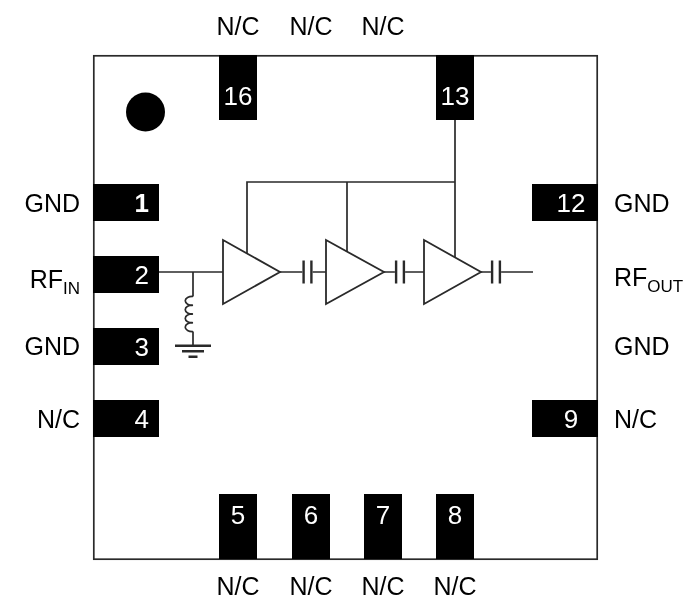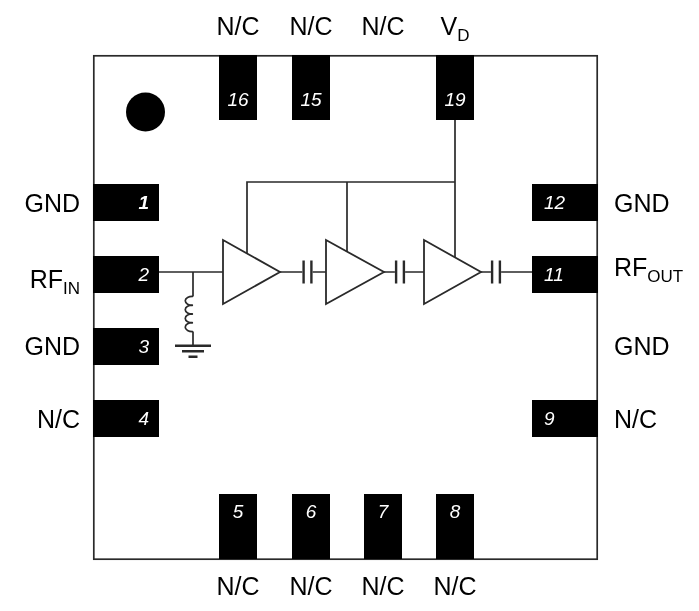--- a/index.html
+++ b/index.html
@@ -10,24 +10,24 @@
   .circuit-svg{position:absolute;left:0;top:0;z-index:1;}
   .wire{fill:none;stroke:var(--line,#2a2a2a);stroke-width:1.7;}
   .outline{fill:none;stroke:var(--line,#2a2a2a);stroke-width:1.7;}
   .amp{fill:#fff;stroke:var(--line,#2a2a2a);stroke-width:1.8;stroke-linejoin:miter;}
   .capbar{fill:none;stroke:var(--line,#2a2a2a);stroke-width:2.4;}
   .gndline{fill:none;stroke:var(--line,#2a2a2a);stroke-width:2.4;}
   .dot{fill:var(--pad,#000);}
 
   .pad{
     position:absolute;background:var(--pad,#000);z-index:2;display:flex;
-    color:var(--pinnum,#fff);font-size:19px;line-height:1;font-style:italic;
+    color:var(--pinnum,#fff);font-size:26px;line-height:1;
   }
   .pad-left{width:66px;height:37px;left:93px;align-items:center;justify-content:flex-end;padding-right:10px;box-sizing:border-box;}
-  .pad-right{width:66px;height:37px;left:532px;align-items:center;justify-content:flex-start;padding-left:12px;box-sizing:border-box;}
+  .pad-right{width:66px;height:37px;left:532px;align-items:center;justify-content:center;padding-left:12px;box-sizing:border-box;}
   .pad-top{width:38px;height:65px;top:55px;justify-content:center;align-items:flex-end;padding-bottom:11px;box-sizing:border-box;}
   .pad-bottom{width:38px;height:65px;top:494px;justify-content:center;align-items:flex-start;padding-top:8px;box-sizing:border-box;}
   .bold{font-weight:bold;}
 
   .lbl{
     position:absolute;z-index:2;color:var(--text,#000);font-size:25px;
     line-height:30px;height:30px;white-space:nowrap;
   }
   .lbl .sub{font-size:17px;vertical-align:-6px;}
   .lbl-left{left:4px;width:76px;text-align:right;}
@@ -78,35 +78,29 @@
   <div class="pad pad-left" style="top:328px">
     <span>3</span>
   </div>
   <div class="pad pad-left" style="top:400px">
     <span>4</span>
   </div>
 
   <div class="pad pad-right" style="top:184px">
     <span>12</span>
   </div>
-  <div class="pad pad-right" style="top:256px">
-    <span>11</span>
-  </div>
   <div class="pad pad-right" style="top:400px">
     <span>9</span>
   </div>
 
   <div class="pad pad-top" style="left:219px">
     <span>16</span>
   </div>
-  <div class="pad pad-top" style="left:292px">
-    <span>15</span>
-  </div>
   <div class="pad pad-top" style="left:436px">
-    <span>19</span>
+    <span>13</span>
   </div>
 
   <div class="pad pad-bottom" style="left:219px">
     <span>5</span>
   </div>
   <div class="pad pad-bottom" style="left:292px">
     <span>6</span>
   </div>
   <div class="pad pad-bottom" style="left:364px">
     <span>7</span>
@@ -124,42 +118,39 @@
   <div class="lbl lbl-left" style="top:331px">
     <span>GND</span><span class="sub"></span>
   </div>
   <div class="lbl lbl-left" style="top:404px">
     <span>N/C</span><span class="sub"></span>
   </div>
 
   <div class="lbl lbl-right" style="top:188px">
     <span>GND</span><span class="sub"></span>
   </div>
-  <div class="lbl lbl-right" style="top:252px">
+  <div class="lbl lbl-right" style="top:262px">
     <span>RF</span><span class="sub">OUT</span>
   </div>
   <div class="lbl lbl-right" style="top:331px">
     <span>GND</span><span class="sub"></span>
   </div>
   <div class="lbl lbl-right" style="top:404px">
     <span>N/C</span><span class="sub"></span>
   </div>
 
   <div class="lbl lbl-top" style="left:193px">
     <span>N/C</span><span class="sub"></span>
   </div>
   <div class="lbl lbl-top" style="left:266px">
     <span>N/C</span><span class="sub"></span>
   </div>
   <div class="lbl lbl-top" style="left:338px">
     <span>N/C</span><span class="sub"></span>
   </div>
-  <div class="lbl lbl-top" style="left:410px">
-    <span>V</span><span class="sub">D</span>
-  </div>
 
   <div class="lbl lbl-bottom" style="left:193px">
     <span>N/C</span><span class="sub"></span>
   </div>
   <div class="lbl lbl-bottom" style="left:266px">
     <span>N/C</span><span class="sub"></span>
   </div>
   <div class="lbl lbl-bottom" style="left:338px">
     <span>N/C</span><span class="sub"></span>
   </div>

